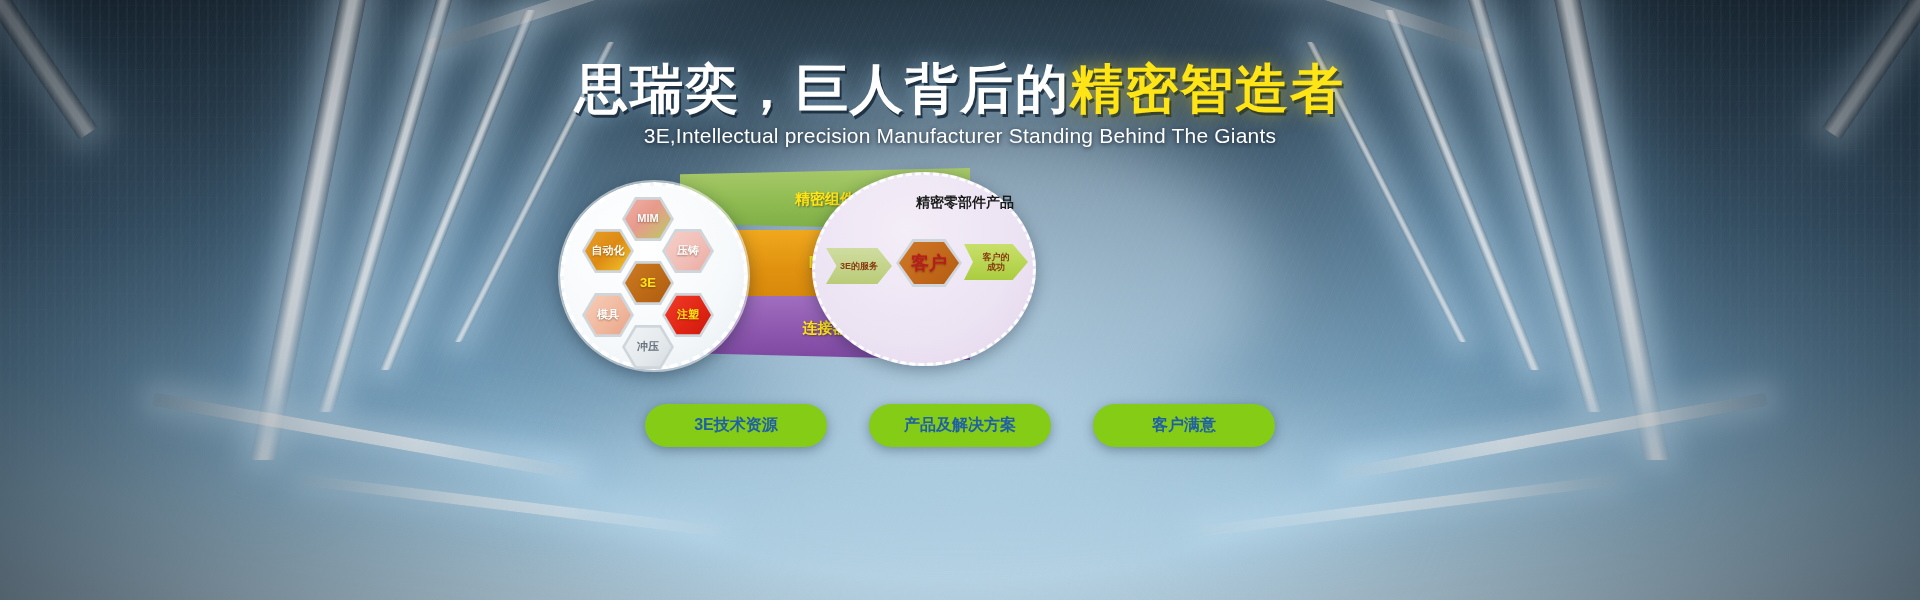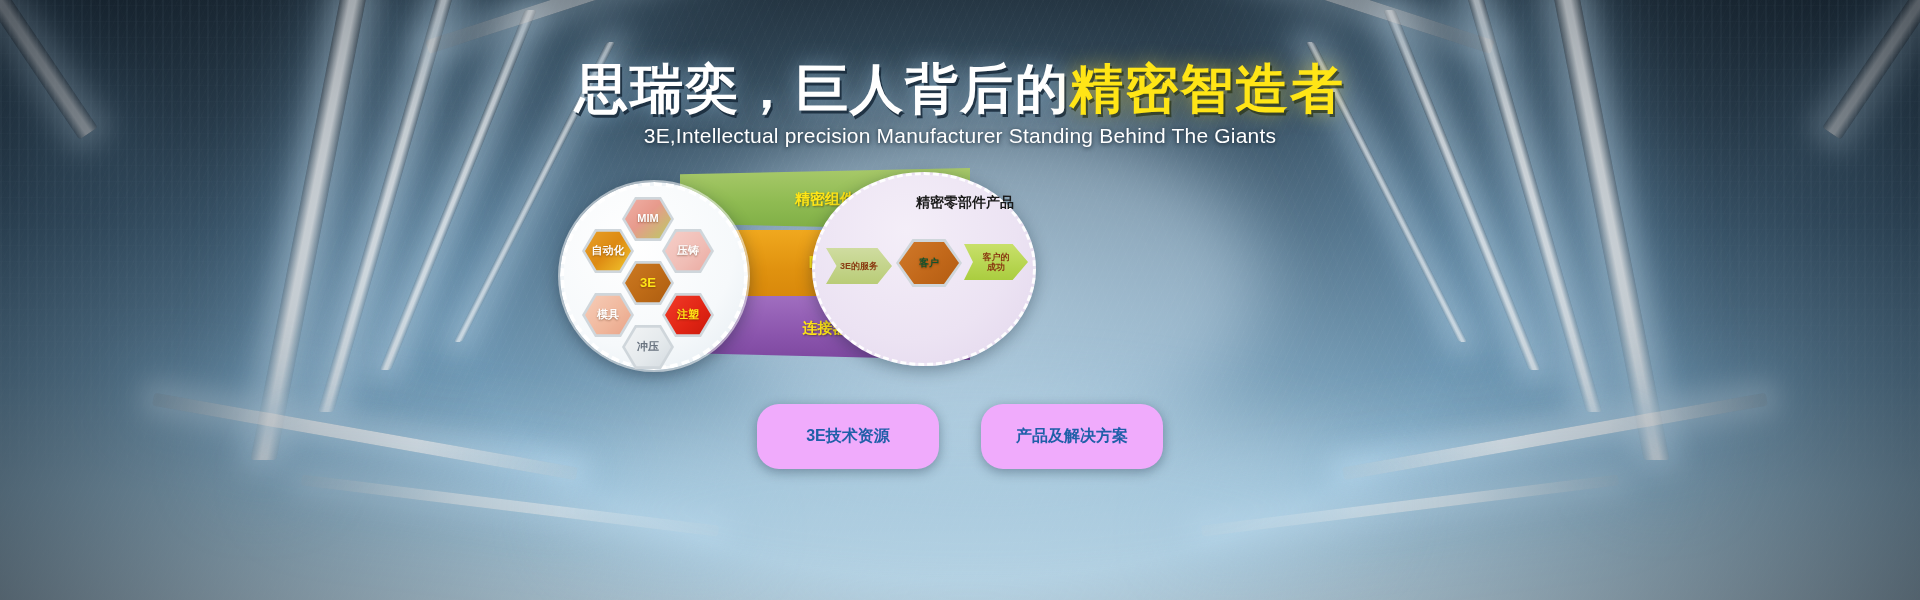--- a/index.html
+++ b/index.html
@@ -99,26 +99,26 @@
     background:linear-gradient(180deg,#cfdca0 0%,#b9cc77 100%);
     clip-path:polygon(0 0,78% 0,100% 50%,78% 100%,0 100%,16% 50%);}
   .chev.c{left:404px;top:76px;width:64px;height:36px;
     background:linear-gradient(180deg,#c8e06a 0%,#aacd3f 100%);
     clip-path:polygon(0 0,76% 0,100% 50%,76% 100%,0 100%,14% 50%);}
   .hexcust{position:absolute;left:336px;top:70px;width:66px;height:50px;
     display:flex;align-items:center;justify-content:center;background:#cfd6db;
     clip-path:polygon(25% 2%,75% 2%,100% 50%,75% 98%,25% 98%,0 50%);}
   .hexcust .in{position:absolute;inset:3px;clip-path:polygon(25% 2%,75% 2%,100% 50%,75% 98%,25% 98%,0 50%);
     background:linear-gradient(135deg,#d0792a 0%,#c2681a 55%,#b25c12 100%);}
-  .hexcust span{position:relative;z-index:2;color:#14532d;font-size:10px;font-weight:bold;
+  .hexcust span{position:relative;z-index:2;color:#b91c1c;font-size:18px;font-weight:bold;
     text-shadow:0 1px 2px rgba(70,30,0,.5);}
 
   
   .btns{position:absolute;left:0;right:0;top:404px;display:flex;justify-content:center;gap:42px;z-index:8;}
-  .btn{min-width:130px;padding:22px 26px;border-radius:22px;background:#f0abfc;
+  .btn{min-width:130px;padding:11px 26px;border-radius:22px;background:#84cc16;
     color:#1f5fa8;font-size:16px;font-weight:bold;text-align:center;white-space:nowrap;
     box-shadow:0 3px 12px rgba(10,30,50,.35);cursor:pointer;}
 </style>
 </head>
 <body>
 
 <div class="stage">
 
   <div class="bg2"></div>
   <div class="grain"></div>
@@ -212,15 +212,16 @@
           <div class="in"></div>
           <span>冲压</span>
         </div>
     </div>
 
   </div>
 
   <div class="btns">
     <div class="btn">3E技术资源</div>
     <div class="btn">产品及解决方案</div>
+    <div class="btn">客户满意</div>
   </div>
 
 </div>
 
 </body></html>

